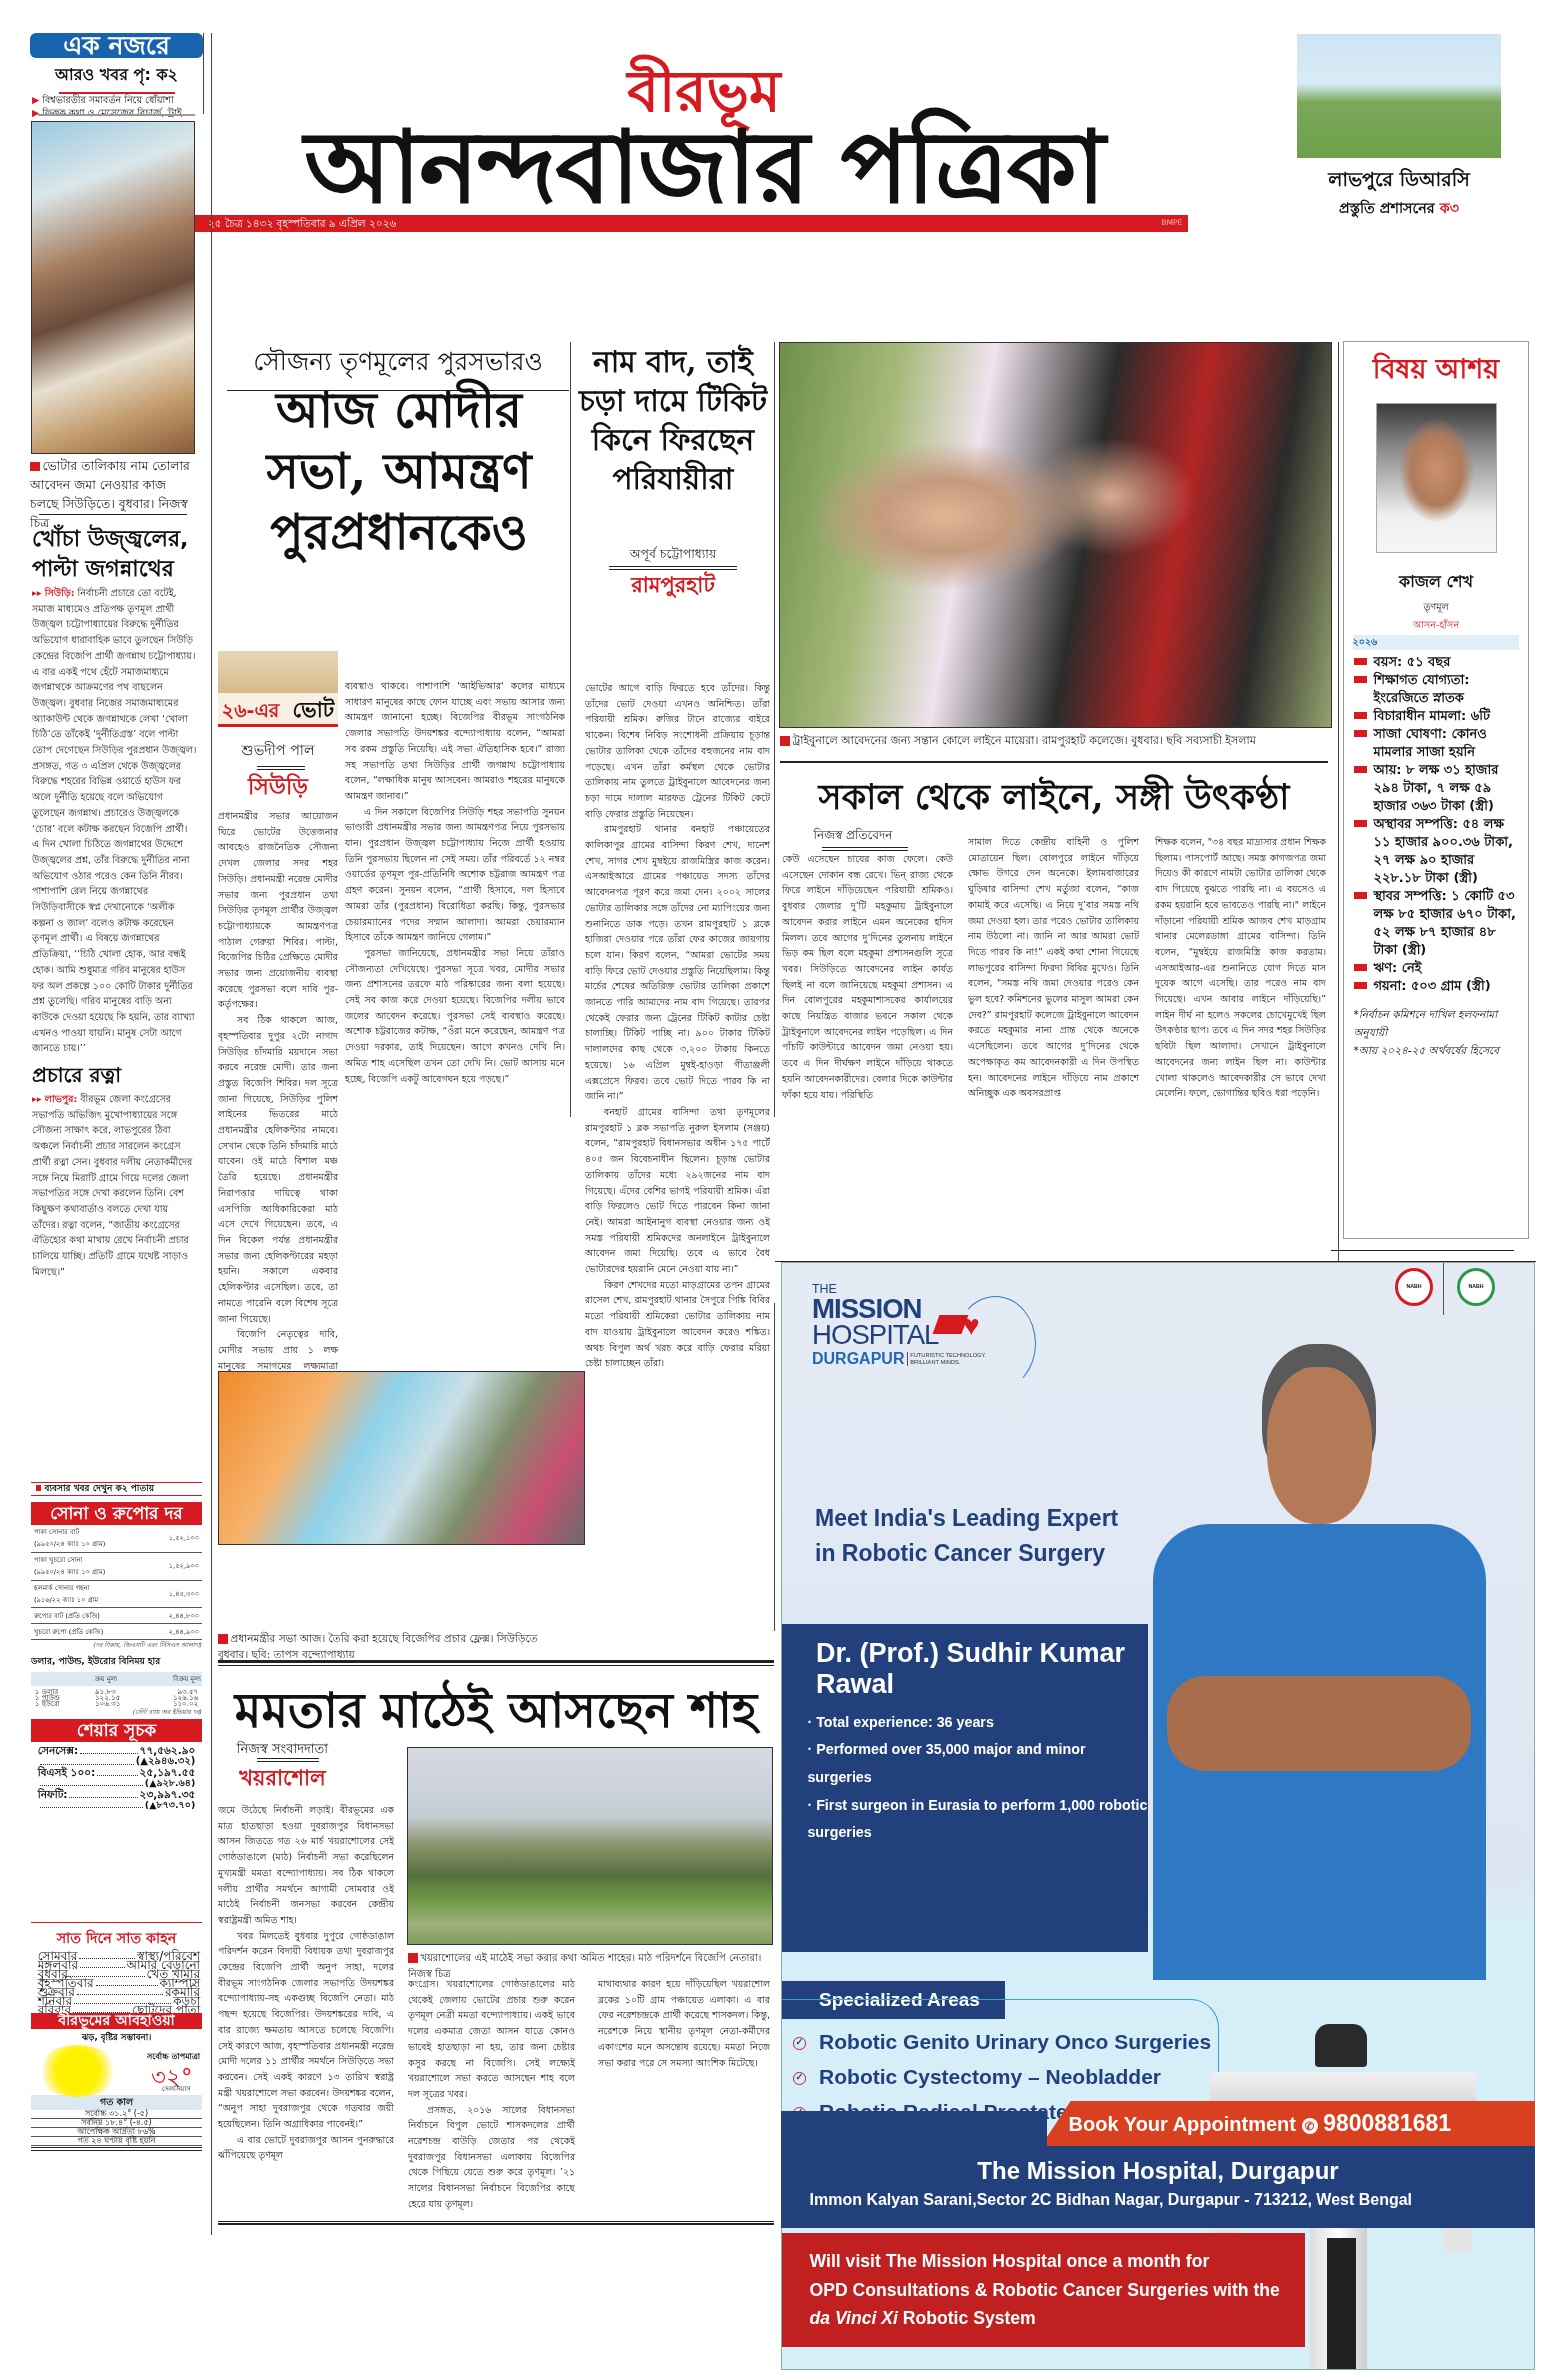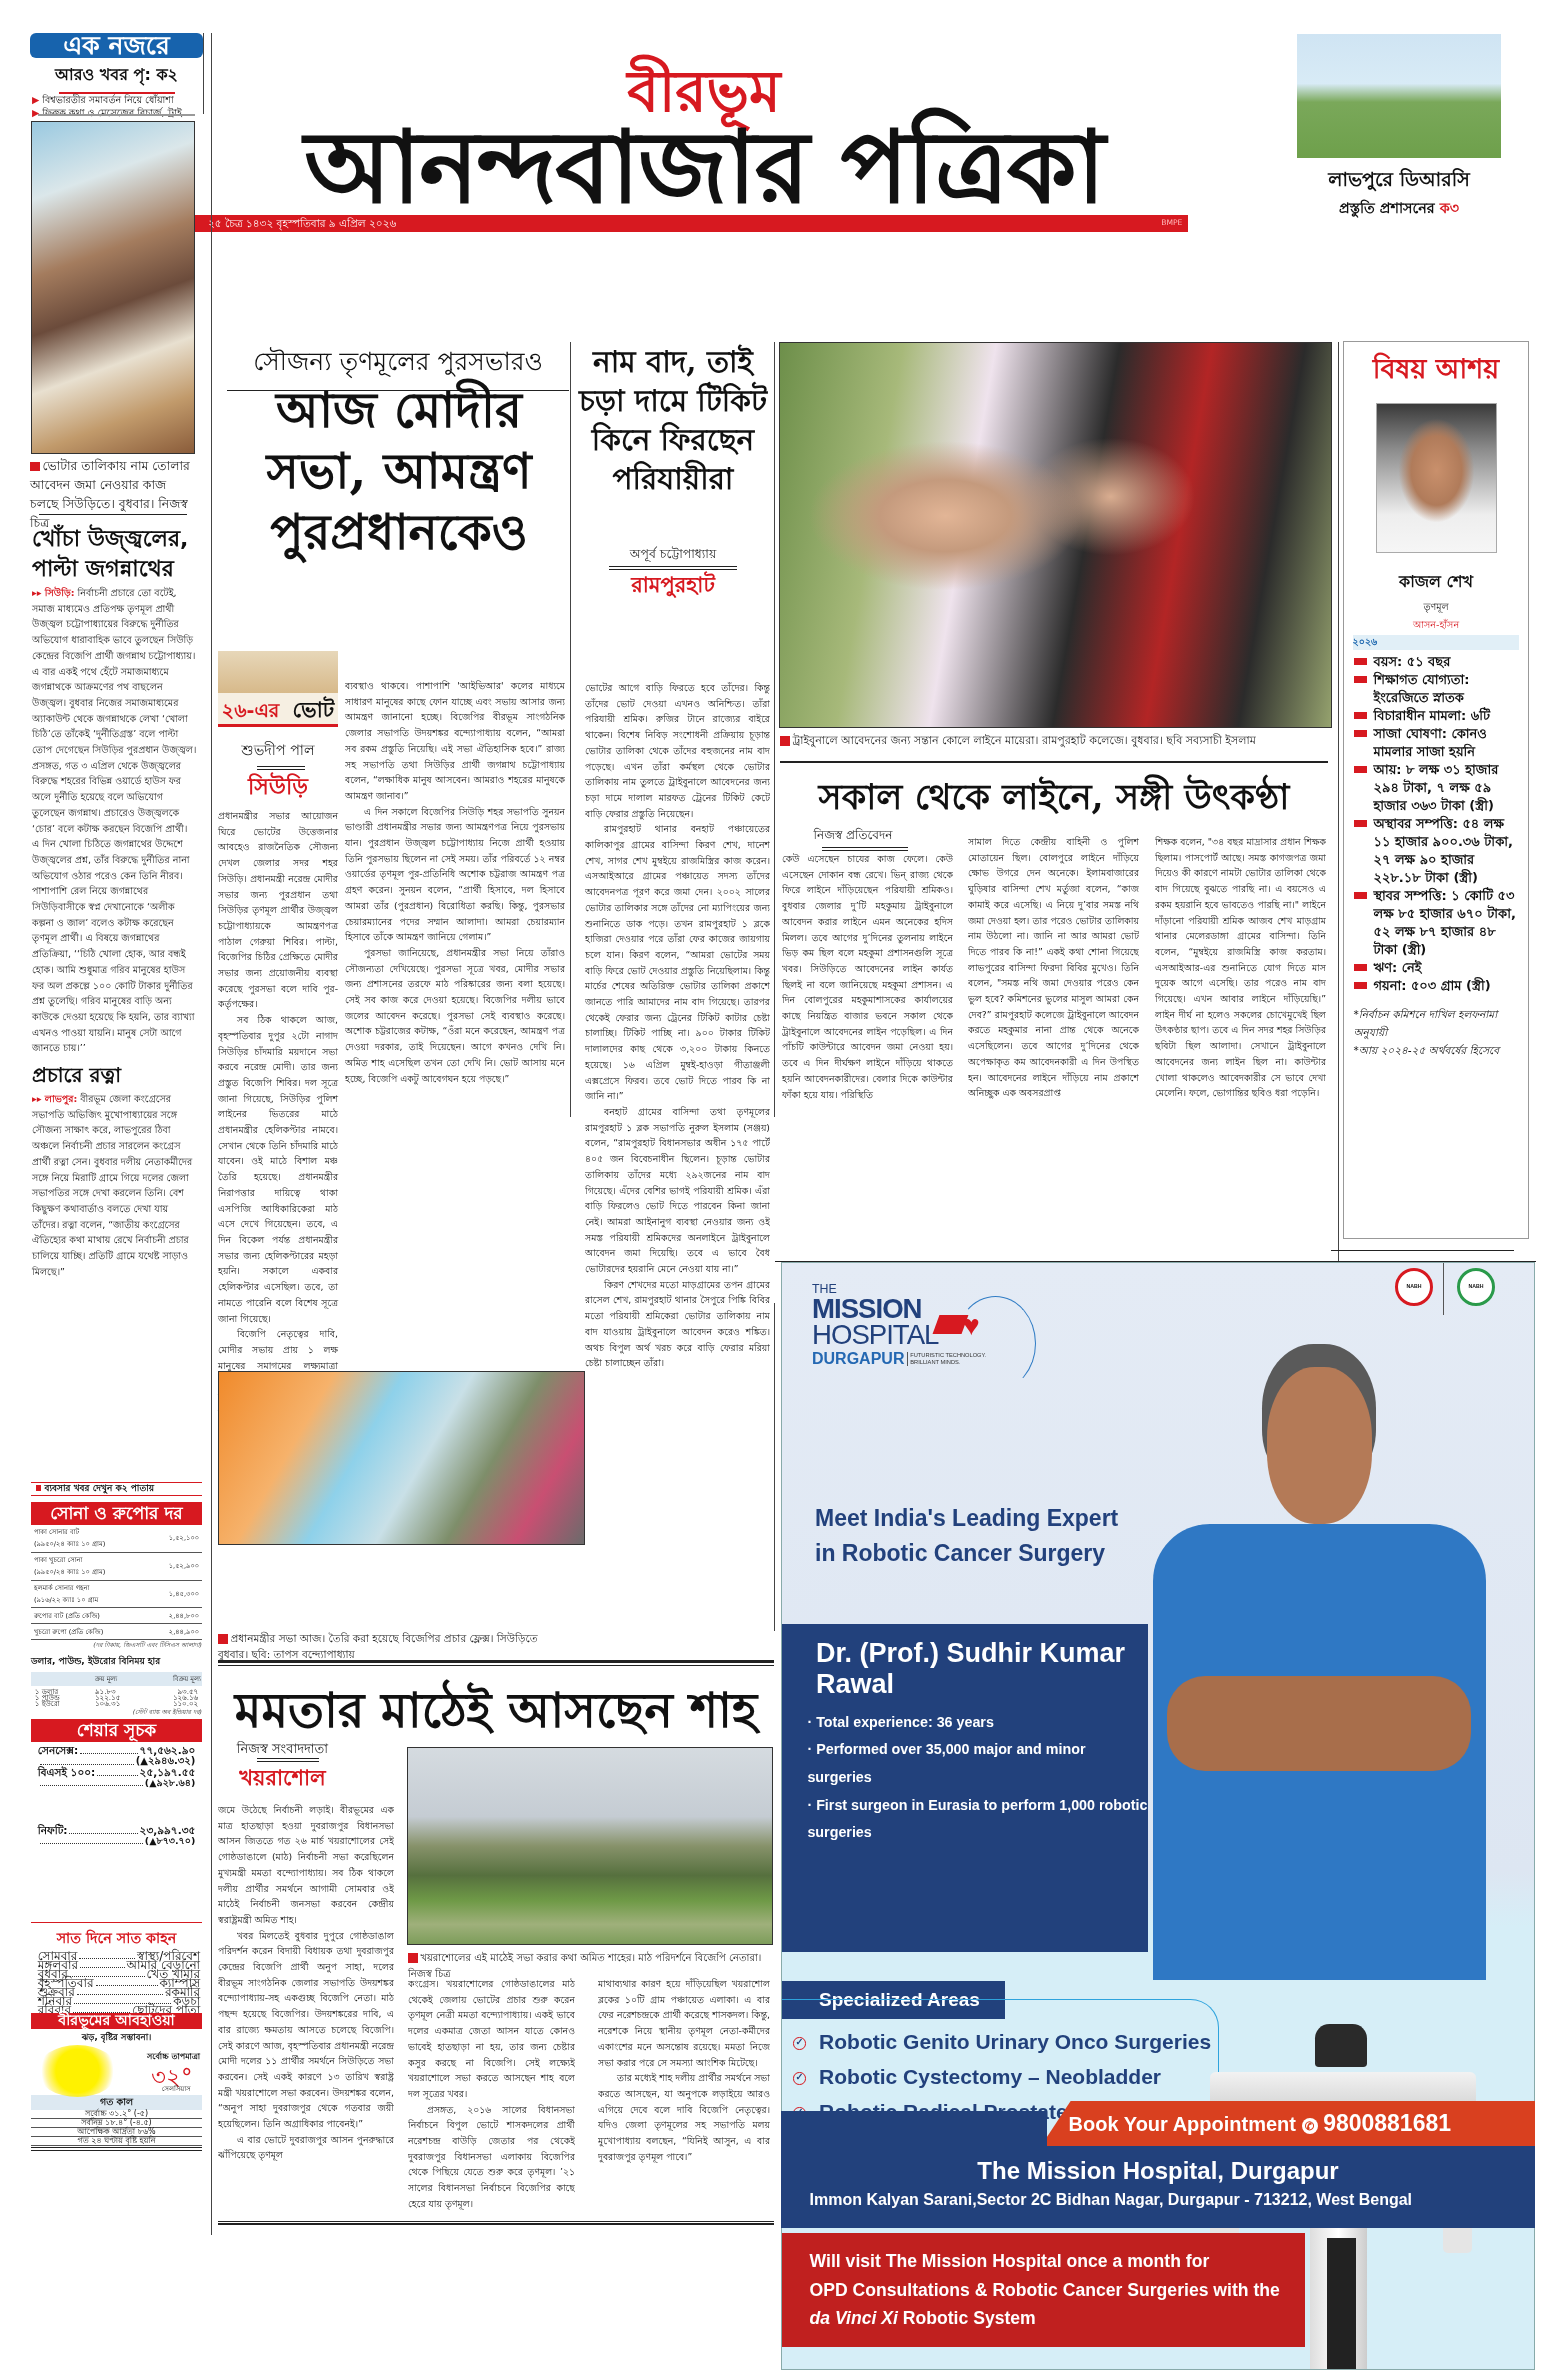--- a/index.html
+++ b/index.html
@@ -162,21 +162,21 @@
       </div>
       <div class="dotrow" style="font-size: 10.5px; font-weight: bold; height: 11.4px; line-height: 11.4px;">
         <span class="lbl">বিএসই ১০০:</span>
         <span class="dots"></span>
         <span class="val">২৫,১৯৭.৫৫</span>
       </div>
       <div class="dotrow" style="font-size: 9.5px; font-weight: bold; height: 10.5px; line-height: 10.5px;">
         <span class="dots"></span>
         <span class="val">(▲৯২৮.৬৪)</span>
       </div>
-      <div class="dotrow" style="font-size: 10.5px; font-weight: bold; height: 11.4px; line-height: 11.4px; margin-top: 36px;">
+      <div class="dotrow" style="font-size: 10.5px; font-weight: bold; height: 11.4px; line-height: 11.4px;">
         <span class="lbl">নিফটি:</span>
         <span class="dots"></span>
         <span class="val">২৩,৯৯৭.৩৫</span>
       </div>
       <div class="dotrow" style="font-size: 9.5px; font-weight: bold; height: 10.5px; line-height: 10.5px;">
         <span class="dots"></span>
         <span class="val">(▲৮৭৩.৭০)</span>
       </div>
     </div>
 </div>
@@ -340,21 +340,20 @@
   <p>জমে উঠেছে নির্বাচনী লড়াই। বীরভূমের এক মাত্র হাতছাড়া হওয়া দুবরাজপুর বিধানসভা আসন জিততে গত ২৬ মার্চ খয়রাশোলের সেই গোষ্ঠডাঙালে (মাঠ) নির্বাচনী সভা করেছিলেন মুখ্যমন্ত্রী মমতা বন্দ্যোপাধ্যায়। সব ঠিক থাকলে দলীয় প্রার্থীর সমর্থনে আগামী সোমবার ওই মাঠেই নির্বাচনী জনসভা করবেন কেন্দ্রীয় স্বরাষ্ট্রমন্ত্রী অমিত শাহ।</p>
   <p>খবর মিলতেই বুধবার দুপুরে গোষ্ঠডাঙাল পরিদর্শন করেন বিদায়ী বিধায়ক তথা দুবরাজপুর কেন্দ্রের বিজেপি প্রার্থী অনুপ সাহা, দলের বীরভূম সাংগঠনিক জেলার সভাপতি উদয়শঙ্কর বন্দ্যোপাধ্যায়-সহ একগুচ্ছ বিজেপি নেতা। মাঠ পছন্দ হয়েছে বিজেপির। উদয়শঙ্করের দাবি, এ বার রাজ্যে ক্ষমতায় আসতে চলেছে বিজেপি। সেই কারণে আজ, বৃহস্পতিবার প্রধানমন্ত্রী নরেন্দ্র মোদী দলের ১১ প্রার্থীর সমর্থনে সিউড়িতে সভা করবেন। সেই একই কারণে ১৩ তারিখ স্বরাষ্ট্র মন্ত্রী খয়রাশোলে সভা করবেন। উদয়শঙ্কর বলেন, “অনুপ সাহা দুবরাজপুর থেকে গতবার জয়ী হয়েছিলেন। তিনি অগ্রাধিকার পাবেনই।”</p>
   <p>এ বার ভোটে দুবরাজপুর আসন পুনরুদ্ধারে ঝাঁপিয়েছে তৃণমূল</p>
 </div>
 <div class="abs bodytxt" style="left:408px;top:1976px;width:167px;font-size:9.3px;line-height:15.7px;height:238px;overflow:hidden;">
   <p>কংগ্রেস। খয়রাশোলের গোষ্ঠডাঙালের মাঠ থেকেই জেলায় ভোটের প্রচার শুরু করেন তৃণমূল নেত্রী মমতা বন্দ্যোপাধ্যায়। একই ভাবে দলের একমাত্র জেতা আসন যাতে কোনও ভাবেই হাতছাড়া না হয়, তার জন্য চেষ্টার কসুর করছে না বিজেপি। সেই লক্ষ্যেই খয়রাশোলে সভা করতে আসছেন শাহ বলে দল সূত্রের খবর।</p>
   <p>প্রসঙ্গত, ২০১৬ সালের বিধানসভা নির্বাচনে বিপুল ভোটে শাসকদলের প্রার্থী নরেশচন্দ্র বাউড়ি জেতার পর থেকেই দুবরাজপুর বিধানসভা এলাকায় বিজেপির থেকে পিছিয়ে যেতে শুরু করে তৃণমূল। ’২১ সালের বিধানসভা নির্বাচনে বিজেপির কাছে হেরে যায় তৃণমূল।</p>
 </div>
 <div class="abs bodytxt" style="left:598px;top:1976px;width:172px;font-size:9.3px;line-height:15.7px;height:238px;overflow:hidden;">
   <p>মাথাব্যথার কারণ হয়ে দাঁড়িয়েছিল খয়রাশোল ব্লকের ১০টি গ্রাম পঞ্চায়েত এলাকা। এ বার ফের নরেশচন্দ্রকে প্রার্থী করেছে শাসকদল। কিন্তু, নরেশকে নিয়ে স্থানীয় তৃণমূল নেতা-কর্মীদের একাংশের মনে অসন্তোষ রয়েছে। মমতা নিজে সভা করার পরে সে সমস্যা আংশিক মিটেছে।</p>
-  <p>তার মধ্যেই শাহ দলীয় প্রার্থীর সমর্থনে সভা করতে আসছেন, যা অনুপকে লড়াইয়ে আরও এগিয়ে দেবে বলে দাবি বিজেপি নেতৃত্বের। যদিও জেলা তৃণমূলের সহ সভাপতি মলয় মুখোপাধ্যায় বলছেন, “যিনিই আসুন, এ বার দুবরাজপুর তৃণমূল পাবে।”</p>
 </div>
 <div class="rule" style="left:218px;top:2221px;width:556px;height:0.5px;"></div>
 <div class="rule" style="left:218px;top:2223px;width:556px;height:2.4px;"></div>
 
 <div class="rule" style="left:775px;top:1261px;width:761px;height:1.4px;"></div>
 <div class="abs ad">
 
   <div class="abs" style="left:30px;top:19px;width:219px;height:124px;">
     <div style="font-size:12.4px;color:#22417c;">THE</div>
     <div style="font-size:27.6px;font-weight:bold;color:#22417c;line-height:26px;letter-spacing:-1px;">MISSION</div>

